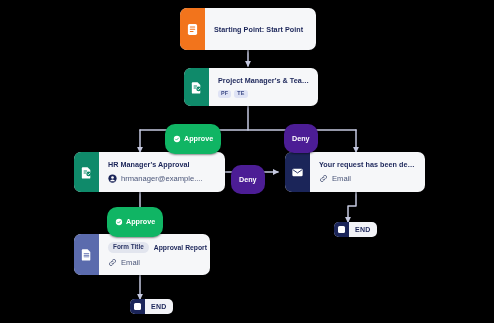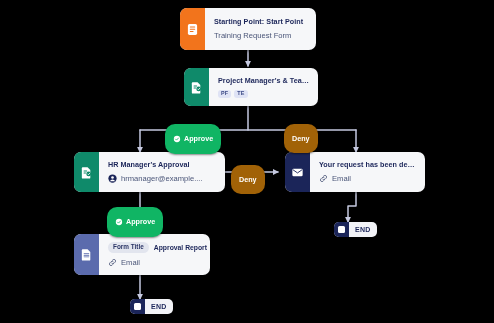--- a/index.html
+++ b/index.html
@@ -57,21 +57,21 @@
   .ftval{font-size:6.8px;font-weight:bold;color:#1b2559;white-space:nowrap;}
 
   
   .pill{
     position:absolute;display:flex;align-items:center;gap:3px;
     border-radius:10px;padding:11px 8px;color:#fff;
     font-size:7.2px;font-weight:bold;line-height:1;white-space:nowrap;
     box-shadow:0 1px 2px rgba(0,0,0,.45);
   }
   .pill-approve{background:#10b564;}
-  .pill-deny{background:#a16207;}
+  .pill-deny{background:#4c1d95;}
 
   
   .endbadge{
     position:absolute;display:flex;align-items:center;
     background:#f2f3f7;border-radius:5px;overflow:hidden;
     box-shadow:0 1px 2px rgba(0,0,0,.5);
   }
   .endbadge .sq{
     width:15px;height:15px;background:#1b2559;
     display:flex;align-items:center;justify-content:center;flex:0 0 15px;
@@ -118,23 +118,20 @@
     <div class="icobox ico-orange">
       <svg width="13" height="13" viewBox="0 0 24 24" aria-hidden="true">
         <rect x="3.5" y="2" width="17" height="20" rx="3" fill="#ffffff"></rect>
         <rect x="7" y="6.5" width="10" height="1.9" rx=".95" fill="#f2741c"></rect>
         <rect x="7" y="10.6" width="10" height="1.9" rx=".95" fill="#f2741c"></rect>
         <rect x="7" y="14.7" width="7" height="1.9" rx=".95" fill="#f2741c"></rect>
       </svg>
     </div>
     <div class="body">
       <div class="ttl">Starting Point: Start Point</div>
-      <div class="sub">
-        <span class="txt">Training Request Form</span>
-      </div>
     </div>
   </div>
 
   <div class="node" style="left:184px;top:68px;width:134px;height:38px;">
     <div class="icobox ico-teal">
       <svg width="13" height="13" viewBox="0 0 24 24" aria-hidden="true">
         <path d="M5 2.5h9l5 5v14a1.6 1.6 0 0 1-1.6 1.6H5A1.6 1.6 0 0 1 3.4 21.5V4.1A1.6 1.6 0 0 1 5 2.5z" fill="#ffffff"></path>
         <rect x="6.4" y="8.4" width="7" height="1.7" rx=".85" fill="#0f8a6a"></rect>
         <rect x="6.4" y="12" width="5" height="1.7" rx=".85" fill="#0f8a6a"></rect>
         <circle cx="16" cy="14.6" r="4.4" fill="#0f8a6a"></circle>

